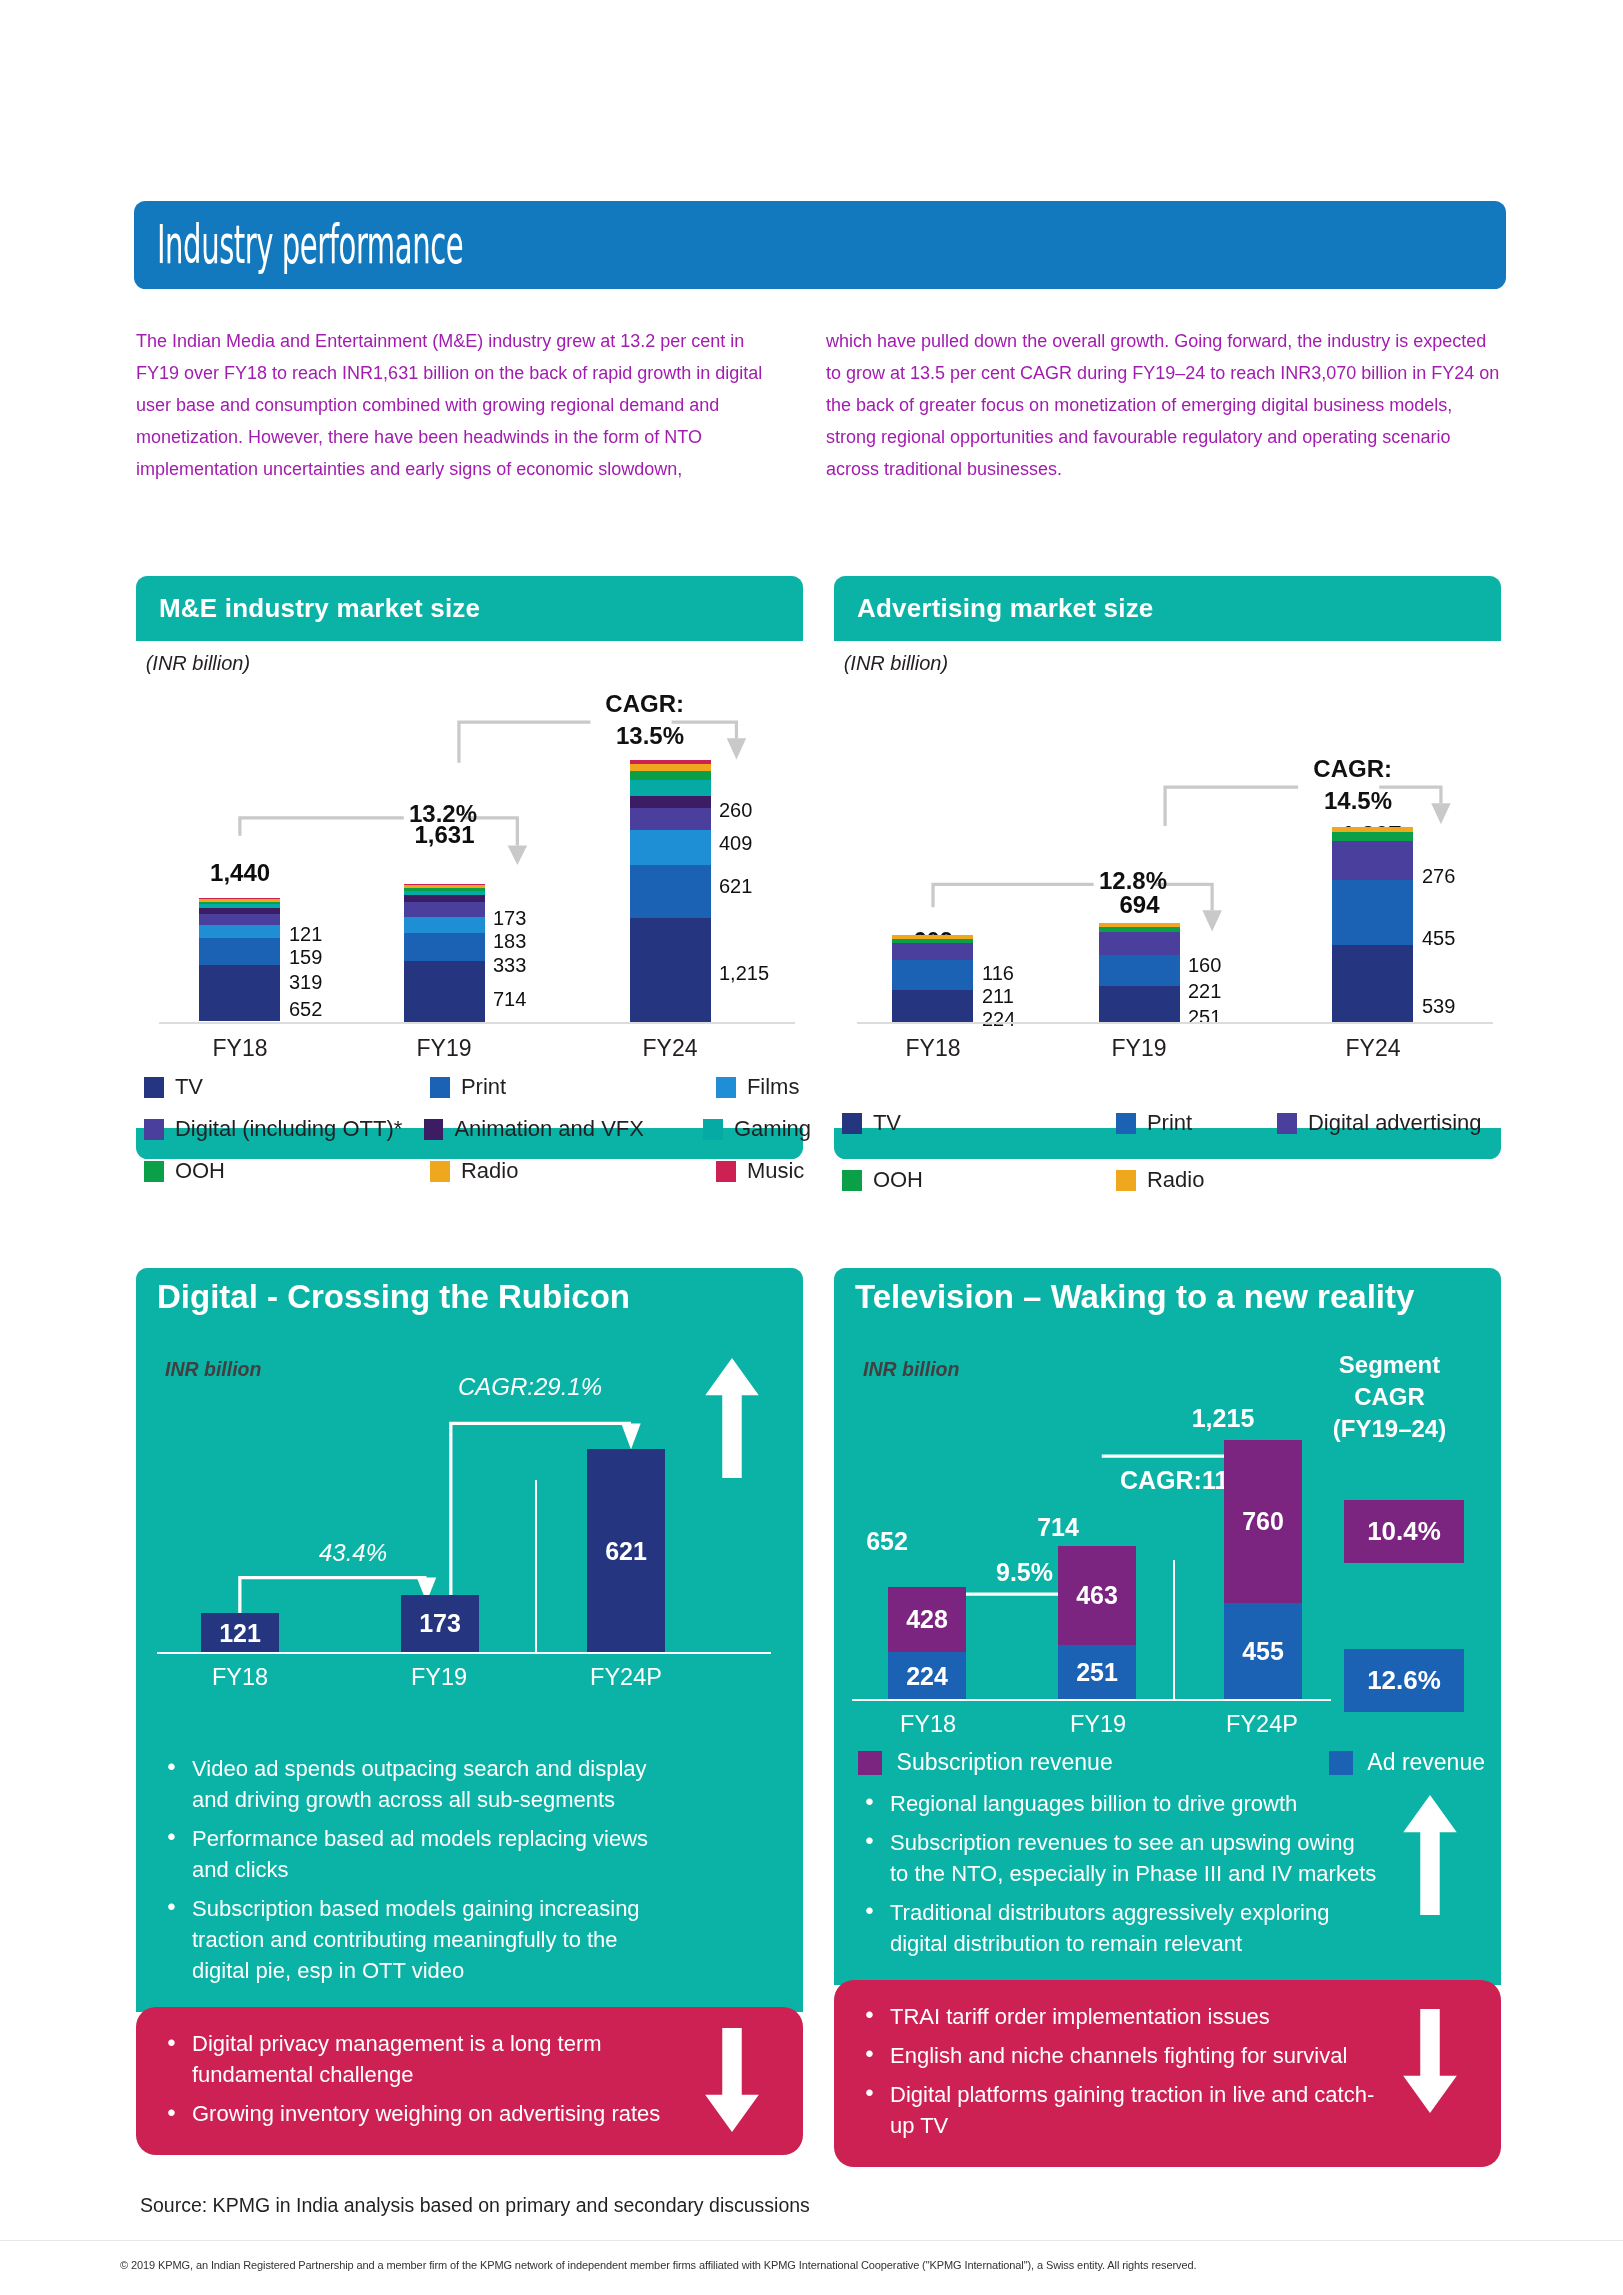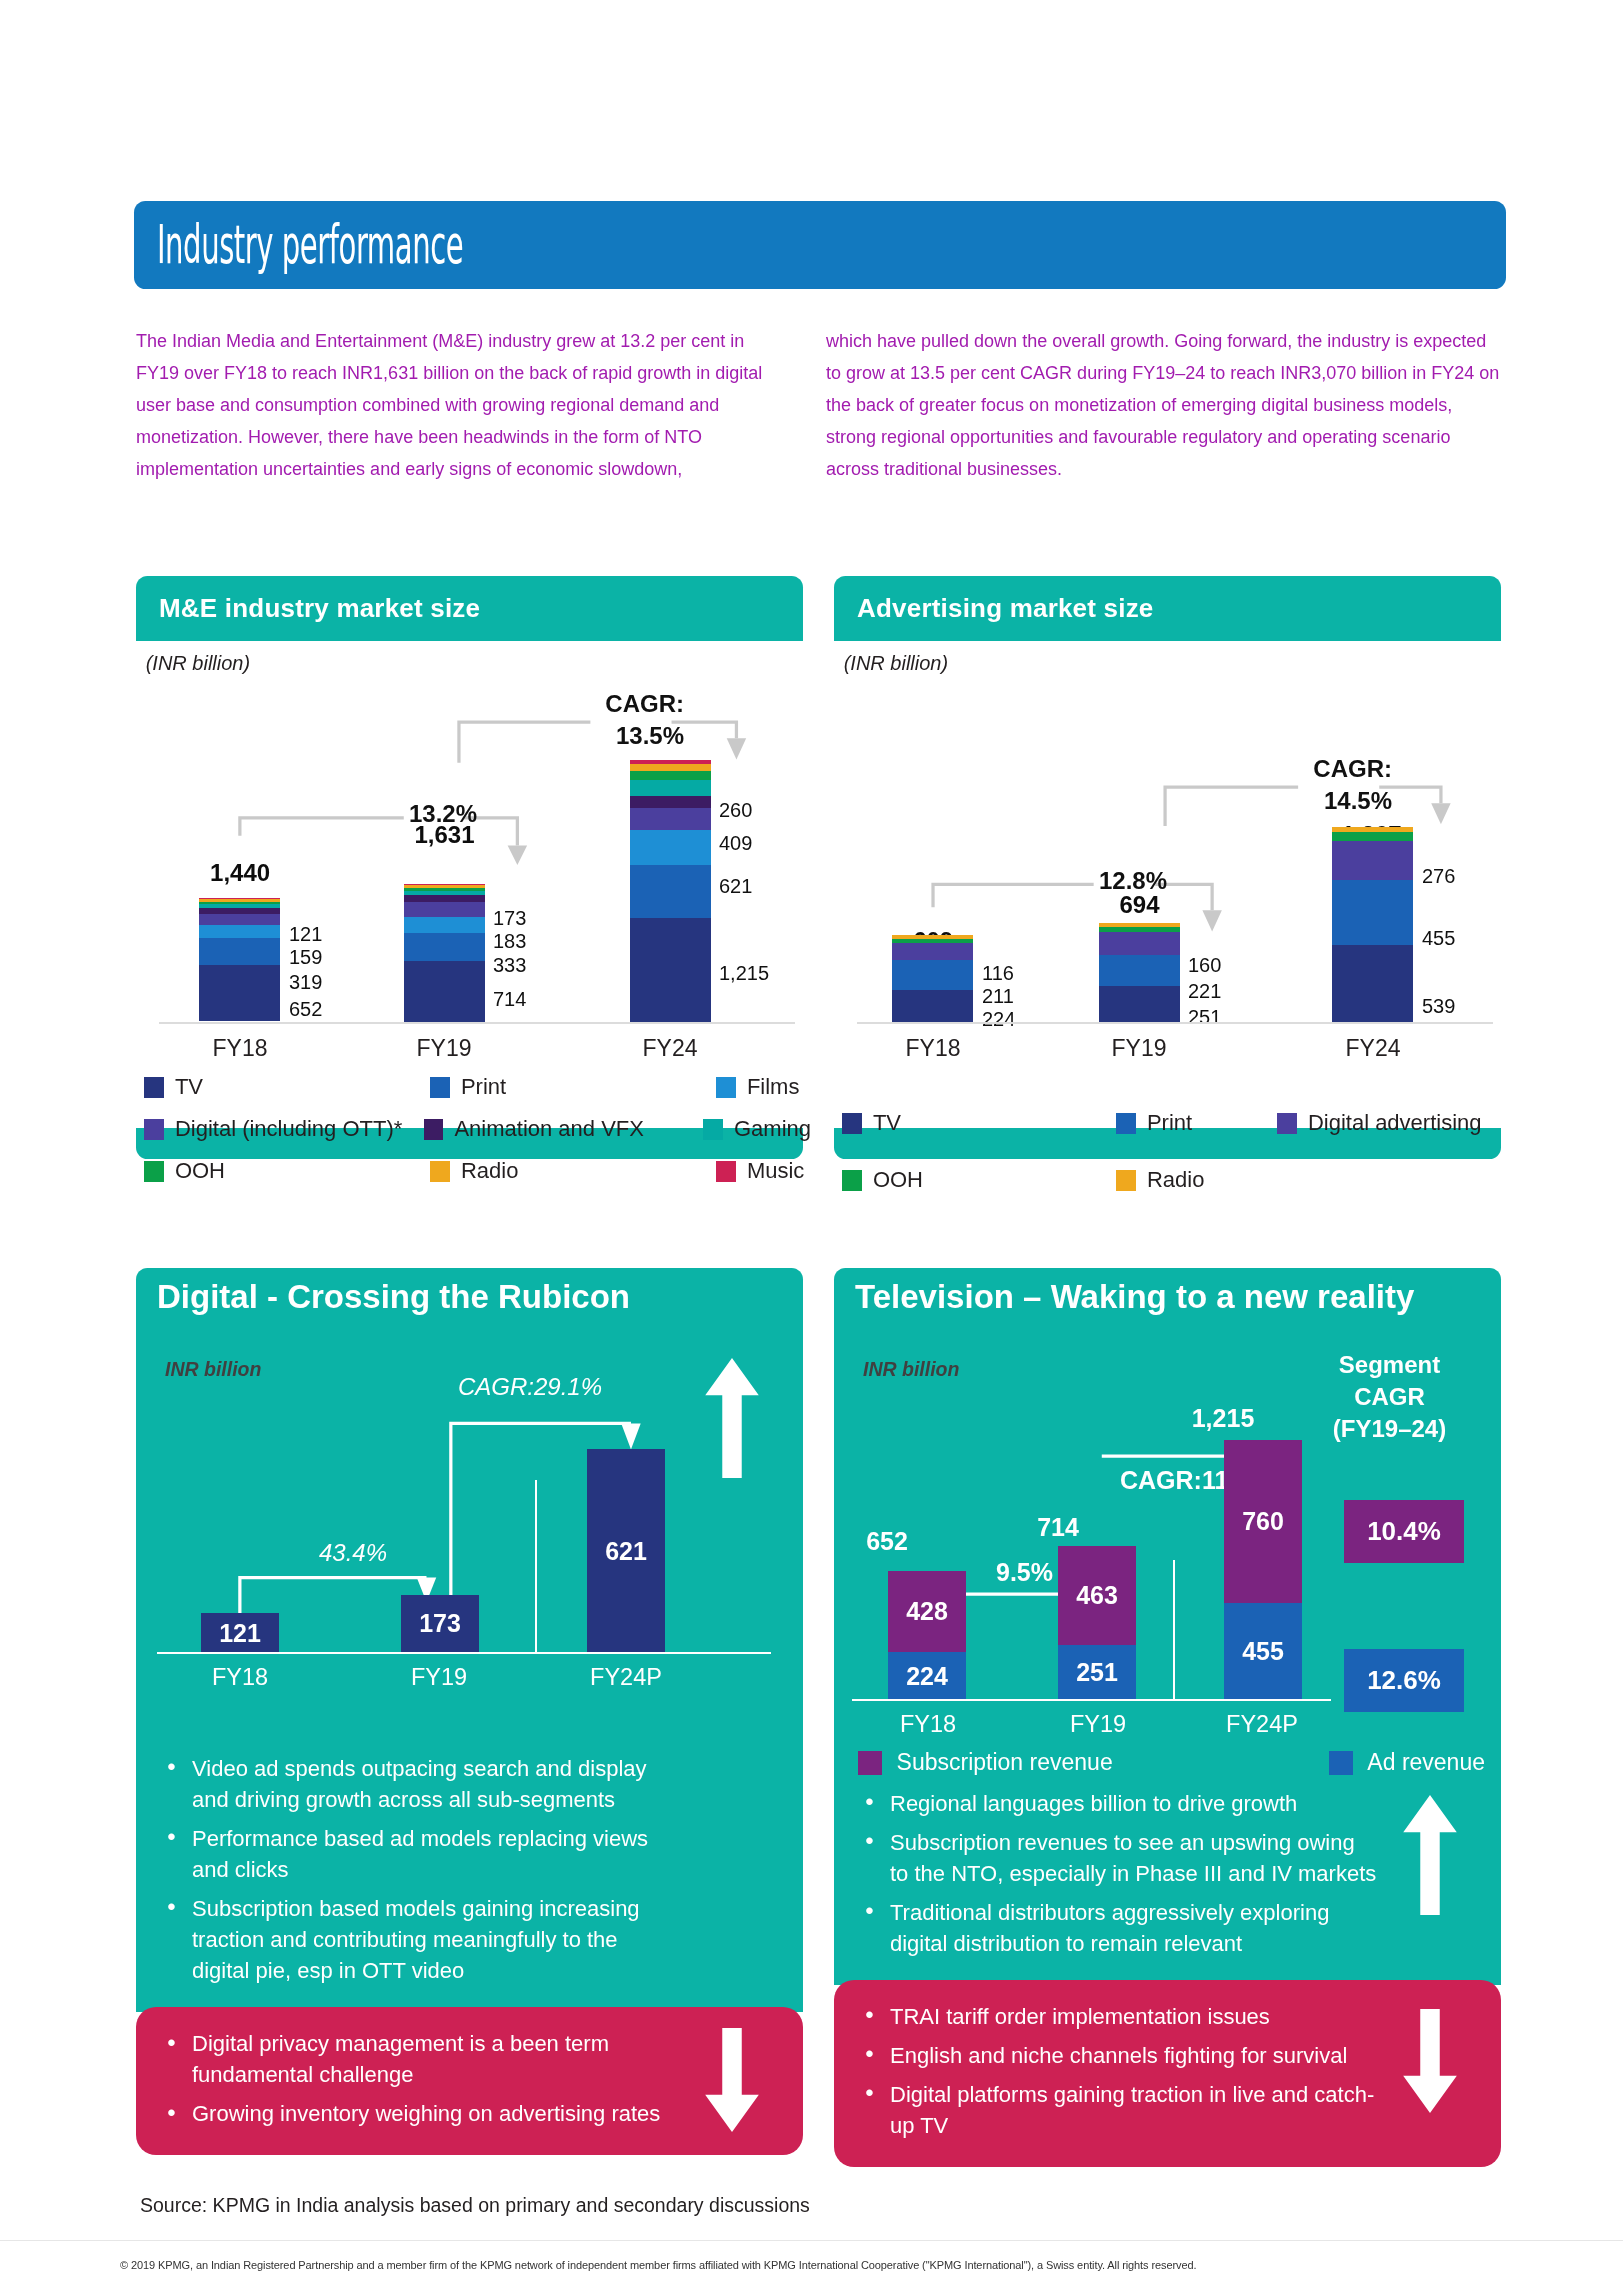--- a/index.html
+++ b/index.html
@@ -381,21 +381,21 @@
         <li>Performance based ad models replacing views and clicks</li>
         <li>Subscription based models gaining increasing traction and contributing meaningfully to the digital pie, esp in OTT video</li>
       </ul>
       <svg class="arrow" style="top:32px;width:54px;height:120px" viewBox="0 0 66 148">
         <polygon points="33,0 66,46 45,46 45,148 21,148 21,46 0,46" fill="#ffffff"></polygon>
       </svg>
     </div>
 
     <div class="panel-red" style="margin-top:-4.9px">
       <ul class="bullets">
-        <li>Digital privacy management is a been term fundamental challenge</li>
+        <li>Digital privacy management is a long term fundamental challenge</li>
         <li>Growing inventory weighing on advertising rates</li>
       </ul>
       <svg class="arrow" style="top:21px;width:54px;height:104px" viewBox="0 0 66 128">
         <polygon points="21,0 45,0 45,82 66,82 33,128 0,82 21,82" fill="#ffffff"></polygon>
       </svg>
     </div>
   </div>
 
   <div class="panel" id="panel-tv">
     <div class="panel-head">
@@ -422,21 +422,21 @@
           <div>CAGR</div>
           <div>(FY19–24)</div>
         </div>
         <div class="seg-box" style="left:510px;top:174px;background:#7b2480">10.4%</div>
         <div class="seg-box" style="left:510px;top:323px;background:#1b62b5">12.6%</div>
 
         <div class="pvrule" style="left:339px;top:234px;height:140px"></div>
 
         <div class="pbar" style="left:54px;top:234px;height:140px">
           <div class="seg" style="height:48px;background:#1b62b5">224</div>
-          <div class="seg" style="height:81px;background:#7b2480">428</div>
+          <div class="seg" style="height:65px;background:#7b2480">428</div>
         </div>
         <div class="pval" style="left:-28px;top:201px">652</div>
 
         <div class="pbar" style="left:224px;top:220px;height:153px">
           <div class="seg" style="height:54px;background:#1b62b5">251</div>
           <div class="seg" style="height:100px;background:#7b2480">463</div>
         </div>
         <div class="pval" style="left:143px;top:187px">714</div>
 
         <div class="pbar" style="left:390px;top:113px;height:261px">

